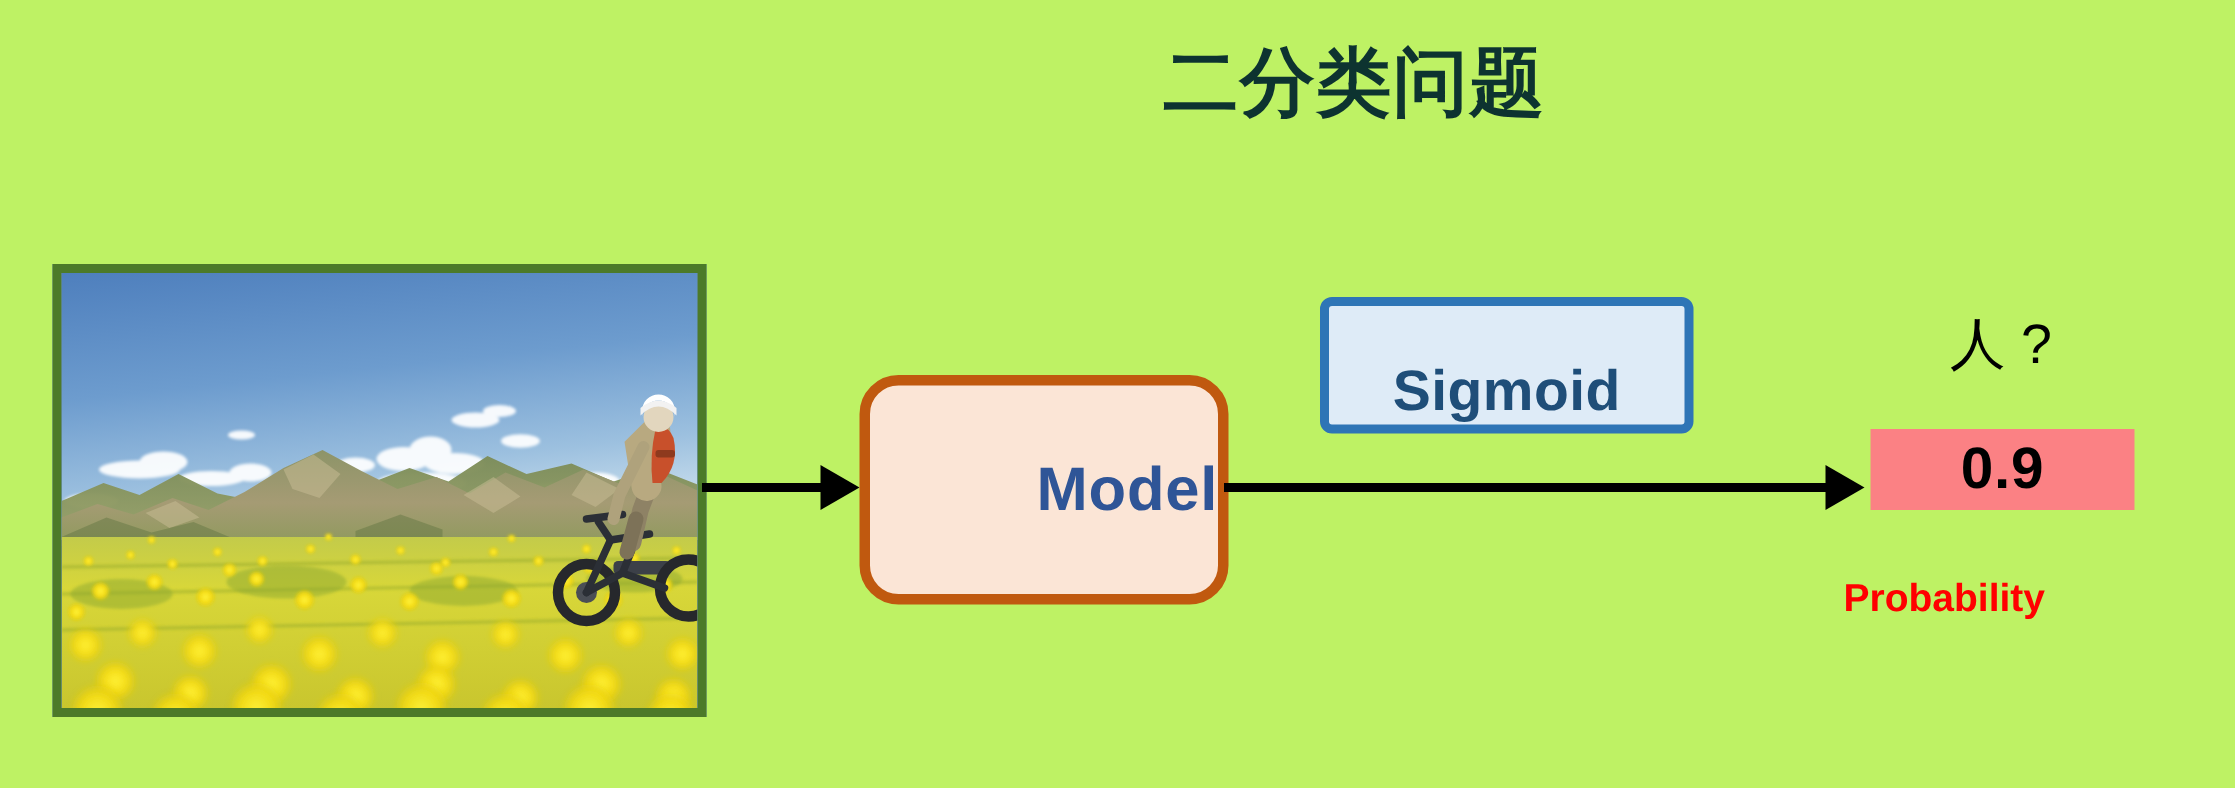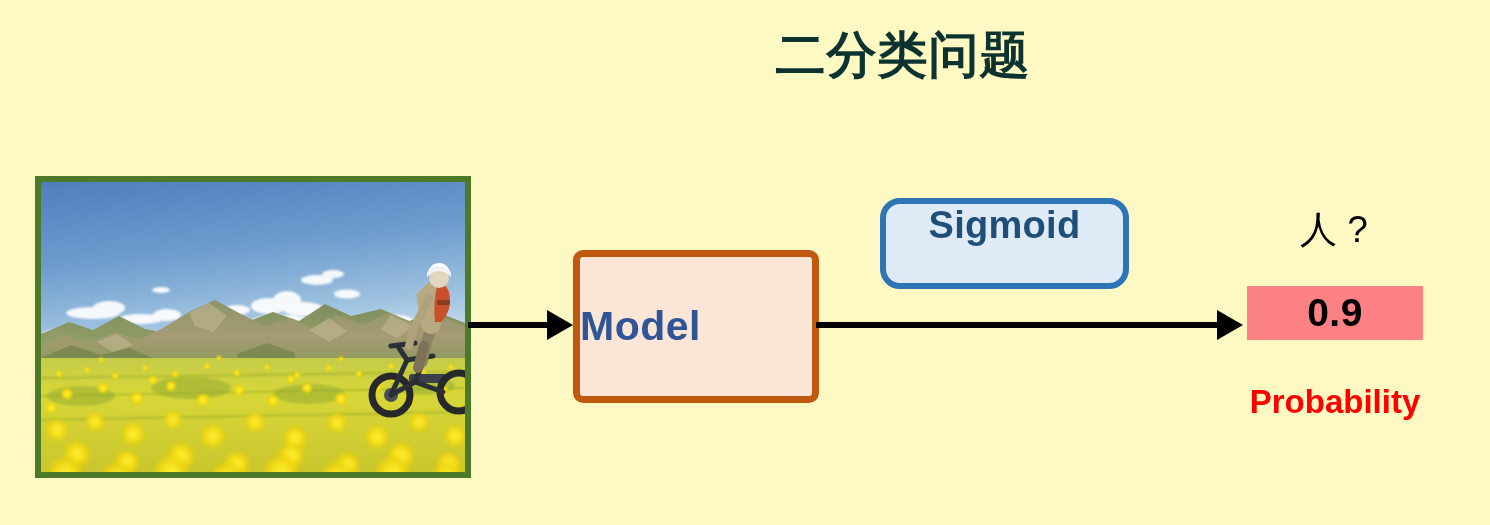--- a/index.html
+++ b/index.html
@@ -7,21 +7,21 @@
     padding: 0;
     background: #ffffff;
   }
   body {
     font-family: "Liberation Sans", sans-serif;
   }
   #slide {
     position: relative;
     width: 1490px;
     height: 525px;
-    background: #fef9c3;
+    background: #bef264;
     overflow: hidden;
   }
 
   
   .slide-title {
     position: absolute;
     left: 0;
     top: 28px;
     width: 1490px;
     text-align: center;
@@ -89,46 +89,46 @@
   
   .model-box {
     position: absolute;
     left: 573px;
     top: 250px;
     width: 246px;
     height: 153px;
     box-sizing: border-box;
     background: #FBE5D6;
     border: 7px solid #C0590F;
-    border-radius: 10px;
+    border-radius: 26px;
     display: flex;
     align-items: center;
-    justify-content: flex-start;
+    justify-content: flex-end;
   }
   .model-label {
     font-size: 41px;
     font-weight: bold;
     color: #2E५C9E;
     color: #2F5597;
     letter-spacing: 0.5px;
   }
 
   
   .sigmoid-box {
     position: absolute;
     left: 880px;
     top: 198px;
     width: 249px;
     height: 91px;
     box-sizing: border-box;
     background: #DEEBF7;
     border: 6px solid #2E75B6;
-    border-radius: 20px;
+    border-radius: 8px;
     display: flex;
-    align-items: flex-start;
+    align-items: flex-end;
     justify-content: center;
   }
   .sigmoid-label {
     font-size: 38px;
     font-weight: bold;
     color: #1F4E79;
     letter-spacing: 0.3px;
   }
 
   
@@ -158,22 +158,22 @@
     font-size: 39px;
     font-weight: bold;
     color: #000000;
     letter-spacing: 0.5px;
   }
   .prob-caption {
     position: absolute;
     left: 1229px;
     top: 383px;
     width: 212px;
-    text-align: center;
-    font-size: 33px;
+    text-align: left;
+    font-size: 26px;
     font-weight: bold;
     color: #FF0000;
     white-space: nowrap;
   }
 </style>
 </head>
 <body>
 
 <div id="slide">
 

